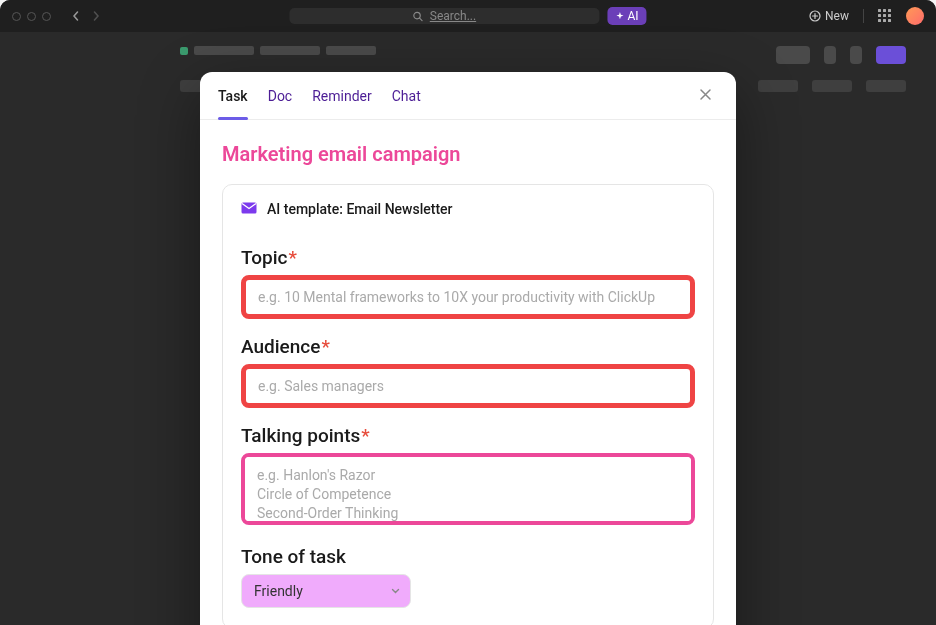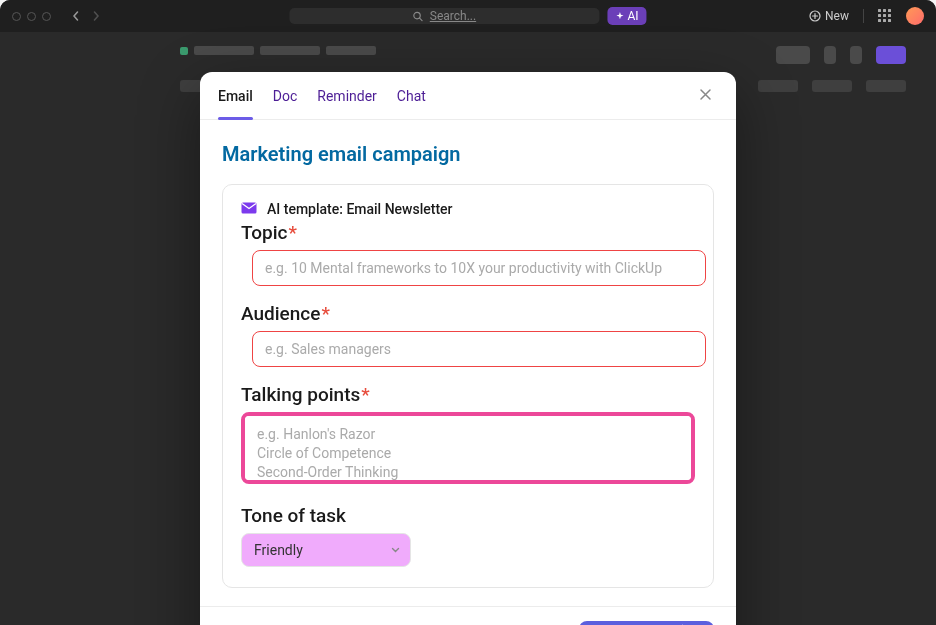--- a/index.html
+++ b/index.html
@@ -34,31 +34,31 @@
     .modal { position: absolute; top: 72px; left: 50%; transform: translateX(-50%); width: 536px; background: #fff; border-radius: 12px; box-shadow: 0 20px 60px rgba(0,0,0,0.4); overflow: hidden; }
     
     .modal-tabs { display: flex; align-items: center; padding: 0 18px; border-bottom: 1px solid #ECECEC; height: 48px; }
     .tab { padding: 0 10px; height: 48px; display: flex; align-items: center; font-size: 14px; color: #4c1d95; cursor: pointer; position: relative; }
     .tab:first-child { padding-left: 0; }
     .tab.active { color: #1A1A1A; font-weight: 500; }
     .tab.active::after { content: ''; position: absolute; bottom: 0; left: 0; right: 10px; height: 2.5px; background: #6C5CE7; border-radius: 2px; }
     .close-x { margin-left: auto; color: #888; cursor: pointer; font-size: 15px; padding: 6px; }
     
     .modal-body { padding: 22px 22px 18px; }
-    .mtitle { font-size: 20px; font-weight: 600; color: #0369a1; margin-bottom: 18px; }
+    .mtitle { font-size: 20px; font-weight: 600; color: #ec4899; margin-bottom: 18px; }
     
     .template-box { border: 1px solid #E5E5E5; border-radius: 10px; padding: 16px 18px 20px; }
-    .ai-row { display: flex; align-items: center; gap: 10px; font-size: 14px; font-weight: 500; color: #1A1A1A; margin-bottom: 4px; }
+    .ai-row { display: flex; align-items: center; gap: 10px; font-size: 14px; font-weight: 500; color: #1A1A1A; margin-bottom: 29px; }
     .mail-ico { color: #7C3AED; }
     
     .fld { margin-bottom: 16px; }
     .fld:last-child { margin-bottom: 0; }
     .flabel { font-size: 19px; color: #1A1A1A; margin-bottom: 6px; display: block; font-weight: 500; }
     .req { color: #E74C3C; margin-left: 1px; }
-    .finput { width: 100%; border: 1px solid #ef4444; border-radius: 8px; padding: 9px 12px; font-size: 14px; color: #333; outline: none; font-family: inherit; margin-left: 11px; }
+    .finput { width: 100%; border: 5px solid #ef4444; border-radius: 8px; padding: 9px 12px; font-size: 14px; color: #333; outline: none; font-family: inherit; }
     .finput::placeholder { color: #AAA; }
     .ftextarea { width: 100%; border: 4px solid #ec4899; border-radius: 8px; padding: 9px 12px; font-size: 14px; color: #333; outline: none; font-family: inherit; resize: none; height: 72px; line-height: 1.35; }
     .ftextarea::placeholder { color: #AAA; }
     .fselect-wrap { position: relative; width: 170px; }
     .fselect { width: 100%; border: 1px solid #E5E5E5; border-radius: 8px; padding: 8px 12px; font-size: 14px; color: #333; background: #f0abfc; appearance: none; outline: none; cursor: pointer; font-family: inherit; }
     .sel-chev { position: absolute; right: 10px; top: 50%; transform: translateY(-50%); color: #888; pointer-events: none; }
     
     .modal-footer { border-top: 1px solid #ECECEC; padding: 14px 22px; display: flex; justify-content: flex-end; }
     .create-btn { background: #5B5FDE; color: #fff; border: none; border-radius: 8px; font-size: 14px; font-weight: 500; display: flex; align-items: center; overflow: hidden; cursor: pointer; }
     .create-label { padding: 10px 16px; }
@@ -146,21 +146,21 @@
           <div class="dim-item" style="width:40px"></div>
           <div class="dim-item" style="width:40px"></div>
           <div class="dim-item" style="width:40px"></div>
         </div>
     </div>
   </div>
 
   <div class="modal">
     <div class="modal-tabs">
       <div class="tab active">
-          <span>Email</span>
+          <span>Task</span>
         </div>
       <div class="tab">
           <span>Doc</span>
         </div>
       <div class="tab">
           <span>Reminder</span>
         </div>
       <div class="tab">
           <span>Chat</span>
         </div>

